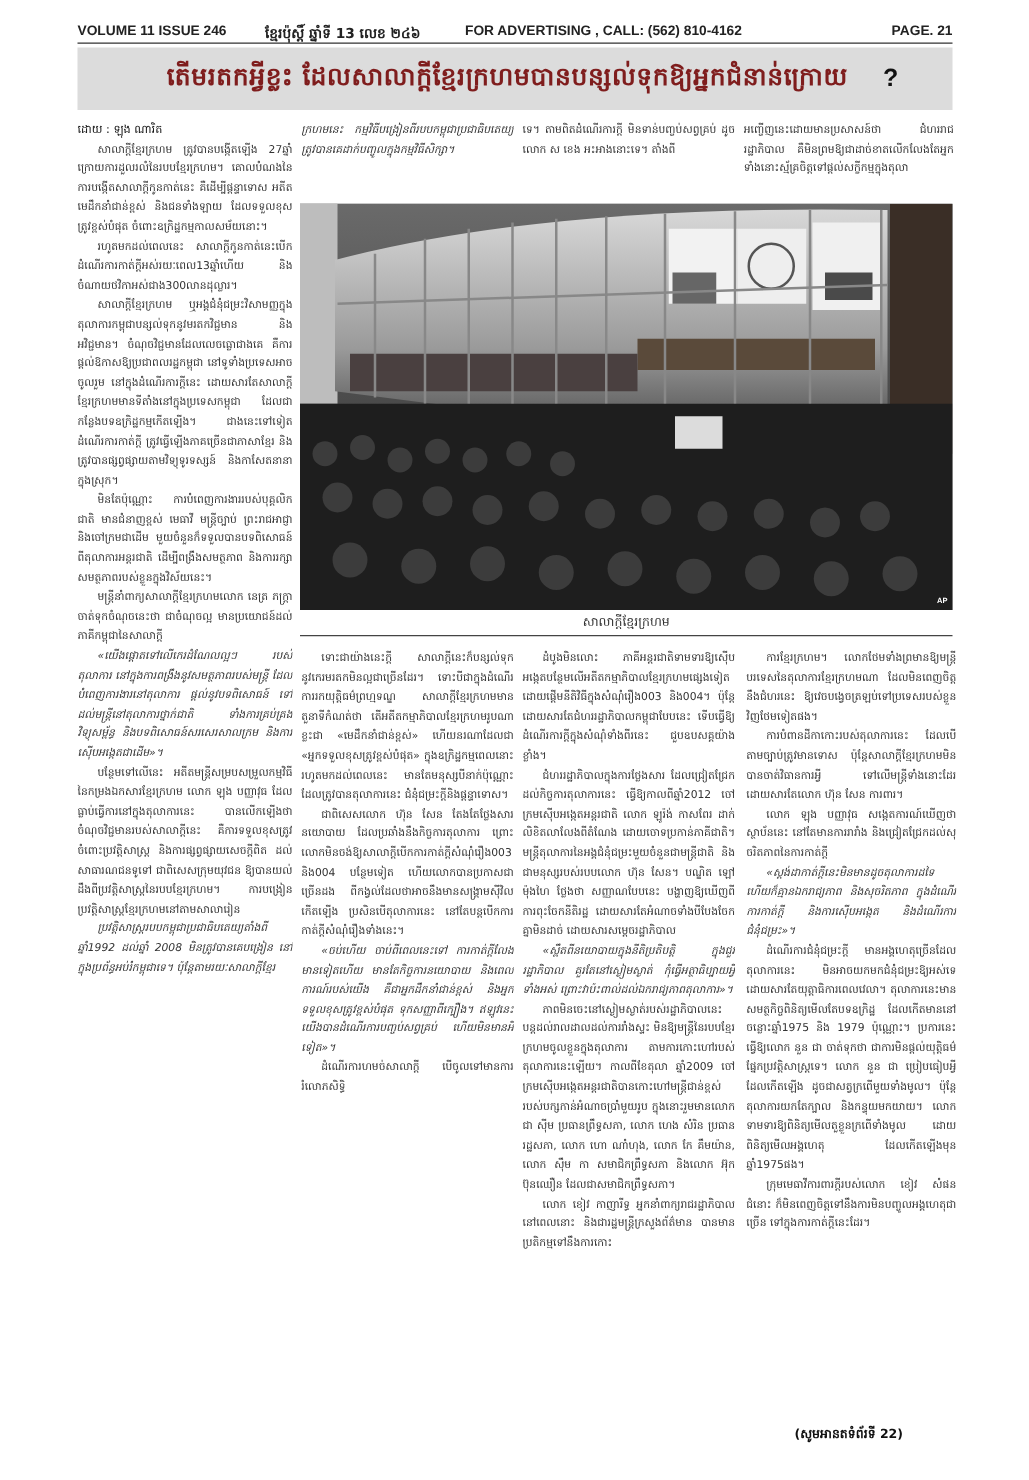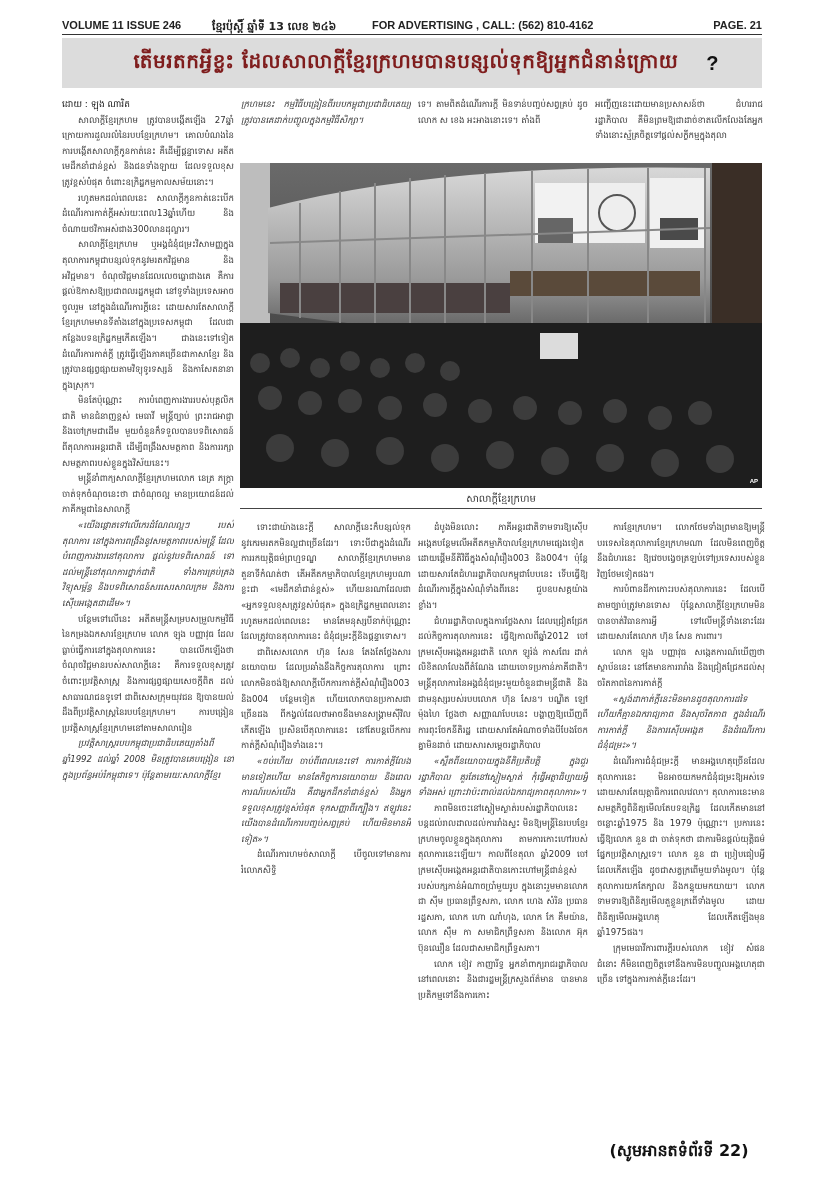--- a/index.html
+++ b/index.html
@@ -21,21 +21,21 @@
   .c2a { left:241px; top:97px; width:170px; height:60px; }
   .c3a { left:418px; top:97px; width:170px; height:60px; }
   .c4a { left:595px; top:97px; width:168px; height:60px; }
   .c2 { left:241px; top:520px; width:170px; height:640px; }
   .c3 { left:418px; top:520px; width:170px; height:640px; }
   .c4 { left:577px; top:520px; width:168px; height:622px;margin-left:20px; }
   .photo { position:absolute; left:240px; top:163px; width:522px; height:325px; overflow:hidden; background:#333; }
   .photo svg { display:block; }
   .credit { position:absolute; right:4px; bottom:4px; color:#fff; font-family:"Liberation Sans", sans-serif; font-weight:bold; font-size:6px; }
   .caption { position:absolute; left:240px; top:490px; width:522px; height:18px; text-align:center; font-size:10px; color:#333; border-bottom:1px solid #444; line-height:18px; }
-  .cont { position:absolute; left:595px; top:1140px; width:168px; text-align:center; font-weight:bold; font-size:16px; color:#111; }
+  .cont { position:absolute; left:595px; top:1140px; width:168px; text-align:center; font-weight:bold; font-size:10px; color:#111; }
 </style>
 </head>
 <body>
 
 <div class="masthead">
   <span class="mh-vol">VOLUME 11   ISSUE 246</span>
   <span class="mh-khmer">ខ្មែរប៉ុស្តិ៍ ឆ្នាំទី 13   លេខ ២៤៦</span>
   <span class="mh-ad">FOR ADVERTISING ,  CALL: (562) 810-4162</span>
   <span class="mh-page">PAGE. 21</span>
 </div>

